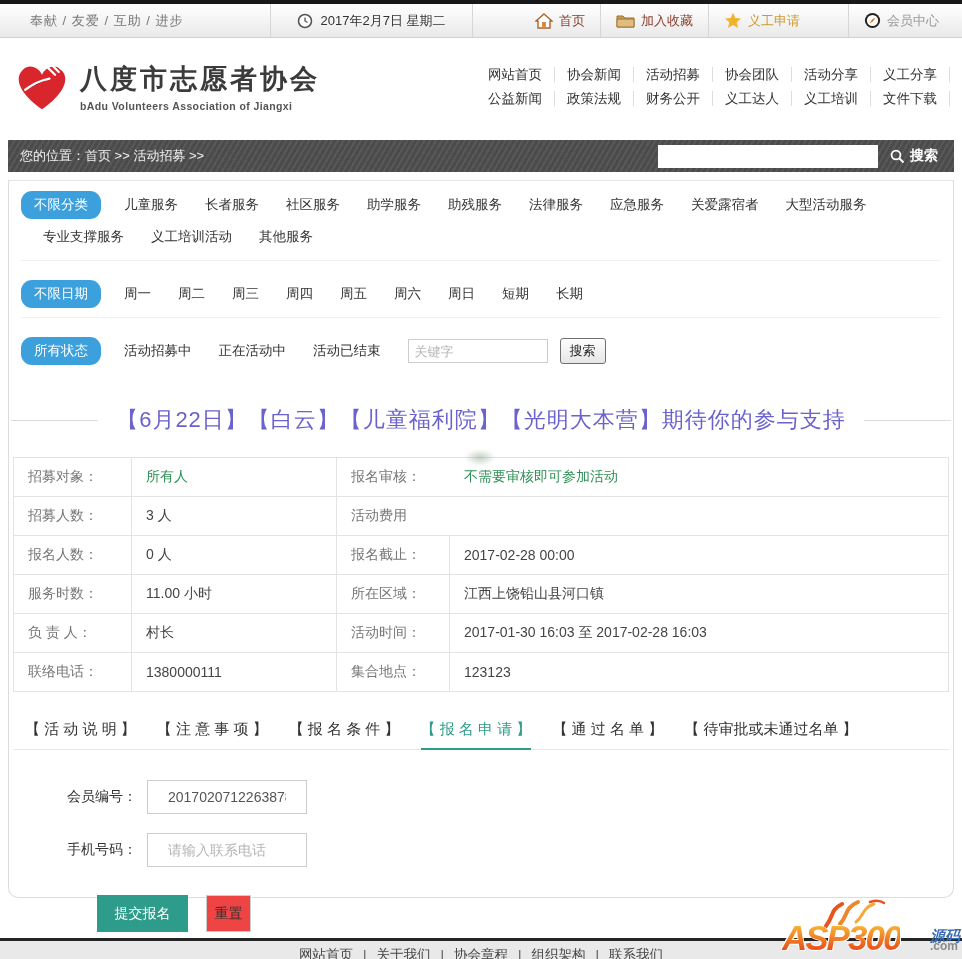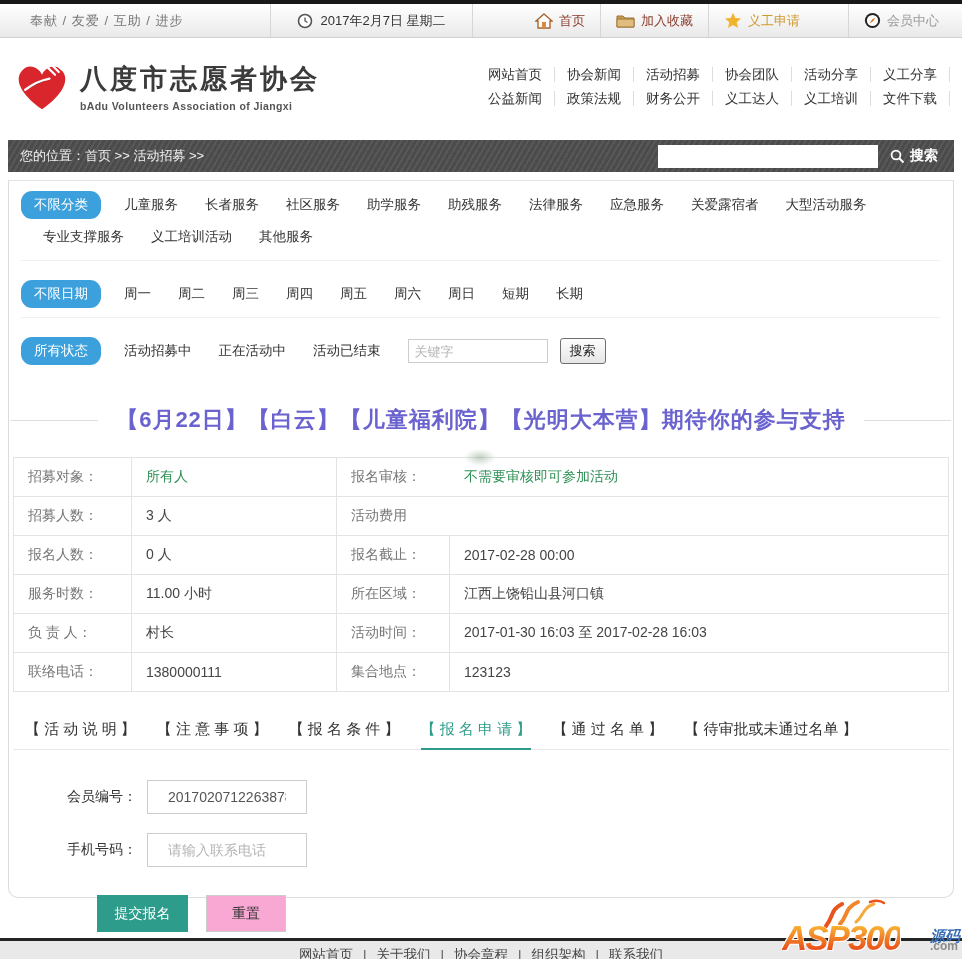--- a/index.html
+++ b/index.html
@@ -56,21 +56,21 @@
   .kw-input { width:140px; height:24px; border:1px solid #ccc; font-size:13px;
               padding:0 6px; color:#555; margin-right:12px; }
   .kw-input::placeholder,.form-input::placeholder { color:#b5b5b5; }
   .kw-btn { font-size:13px; padding:3px 9px; background:linear-gradient(#fdfdfd,#e6e6e6);
             border:1px solid #6f6f6f; border-radius:3px; color:#222; cursor:pointer; }
 
   .title-wrap { position:relative; margin-top:40px; text-align:center; }
   .title-wrap::before { content:""; position:absolute; left:2px; right:2px; top:50%;
                         border-top:1px solid #ddd; }
   .activity-title { position:relative; display:inline-block; background:#fff; padding:0 18px;
-                    font-size:22px; font-weight:bold; color:#6a62ce; letter-spacing:1px; }
+                    font-size:22px; font-weight:normal; color:#6a62ce; letter-spacing:1px; }
 
   .info-table { margin:22px 4px 0; border:1px solid #e3e3e3; border-bottom:none; }
   .info-row { display:grid; grid-template-columns:118px 205px 113px 1fr;
               border-bottom:1px solid #e3e3e3; height:39px; font-size:14px; }
   .cell { display:flex; align-items:center; padding-left:14px; overflow:hidden; }
   .lab { color:#777; }
   .val { color:#444; }
   .b-r { border-right:1px solid #e3e3e3; }
   .green { color:#2f9156; }
   .blob { position:absolute; left:455px; top:268px; width:32px; height:17px; opacity:.45;
@@ -83,21 +83,21 @@
   .tab.active { color:#2e9c8b; border-bottom:2px solid #2e9c8b; margin-bottom:-1px; }
 
   .form { margin-top:30px; font-size:14px; }
   .form-row { display:flex; align-items:center; margin-bottom:19px; }
   .form-label { width:128px; text-align:right; color:#333; }
   .form-input { margin-left:10px; width:160px; height:34px; border:1px solid #ccc;
                 padding:0 20px; font-size:14px; color:#555; }
   .btn-row { margin-left:88px; display:flex; gap:18px; margin-top:28px; }
   .submit-btn { width:91px; height:37px; background:#2e9c8b; color:#fff; border:none;
                 font-size:14px; cursor:pointer; }
-  .reset-btn { width:80px; height:37px; background:#f9a8d4; border:1px solid #ccc; color:#333;
+  .reset-btn { width:45px; height:37px; background:#ef4444; border:1px solid #ccc; color:#333;
                font-size:14px; cursor:pointer; }
 
   
   .footer { position:absolute; left:0; right:0; bottom:0; height:21px;
             border-top:3px solid #242424; background:#e9e9e9; }
   .footer-links { text-align:center; font-size:13.5px; color:#444; margin-top:5px;
                   white-space:nowrap; }
   .f-link { cursor:pointer; }
   .f-link:not(:first-child)::before { content:"|"; margin:0 10px; color:#555; }
 

